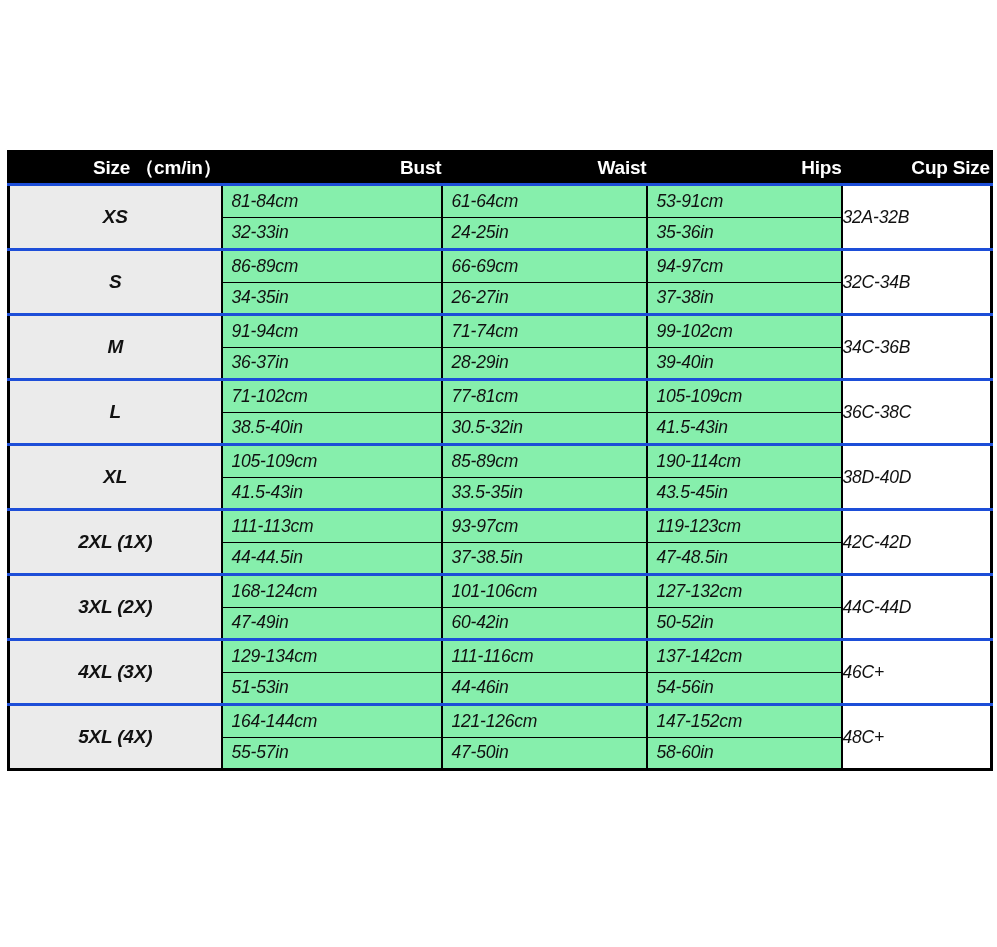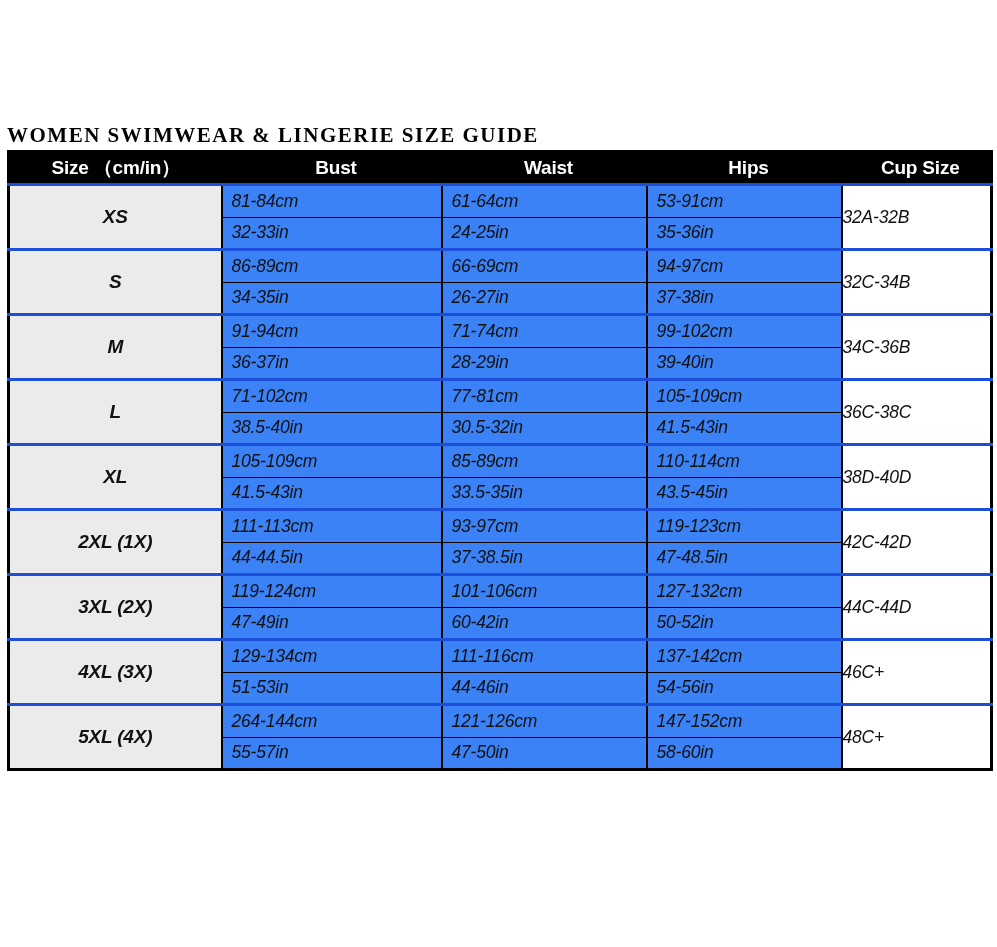--- a/index.html
+++ b/index.html
@@ -38,61 +38,60 @@
   col.c-waist { width: 205px; }
   col.c-hips  { width: 195px; }
   col.c-cup   { width: 150px; }
 
   thead th {
     background: #000000;
     color: #ffffff;
     font-weight: bold;
     font-size: 19px;
     height: 33px;
-    text-align: center;
+    text-align: right;
     padding-left: 9px;
     letter-spacing: -0.2px;
     vertical-align: middle;
   }
   thead th.size-header { padding-left: 0; }
 
   tbody.size-group { border-top: 3px solid #1d4ed8; font-style: italic; }
 
   td { vertical-align: middle; }
 
   td.size-cell {
     background: #ebebeb;
     font-weight: bold;
     font-size: 19px;
     text-align: center;
     letter-spacing: -0.2px;
     border-right: 2px solid #000000;
   }
   td.data-cell {
-    background: #3b82f6;
+    background: #86efac;
     font-size: 17.5px;
     padding-left: 9px;
     letter-spacing: -0.2px;
     border-right: 2px solid #000000;
     height: 32.5px;
   }
   tr.row-cm td.data-cell { border-bottom: 1px solid #000000; }
   td.cup-cell {
     background: #ffffff;
     font-size: 17.5px;
     text-align: left;
     letter-spacing: -0.2px;
   }
 </style>
 </head>
 <body>
 
 <div class="page">
 
-  <div class="page-title">WOMEN SWIMWEAR &amp; LINGERIE SIZE GUIDE</div>
 
   <table class="size-table">
     <colgroup>
       <col class="c-size">
         <col class="c-bust">
         <col class="c-waist">
         <col class="c-hips">
         <col class="c-cup">
     </colgroup>
     <thead>
@@ -163,21 +162,21 @@
         <td class="data-cell">30.5-32in</td>
         <td class="data-cell">41.5-43in</td>
       </tr>
     </tbody>
 
     <tbody class="size-group">
       <tr class="row-cm">
         <td class="size-cell" rowspan="2">XL</td>
         <td class="data-cell">105-109cm</td>
         <td class="data-cell">85-89cm</td>
-        <td class="data-cell">110-114cm</td>
+        <td class="data-cell">190-114cm</td>
         <td class="cup-cell" rowspan="2">38D-40D</td>
       </tr>
       <tr class="row-in">
         <td class="data-cell">41.5-43in</td>
         <td class="data-cell">33.5-35in</td>
         <td class="data-cell">43.5-45in</td>
       </tr>
     </tbody>
 
     <tbody class="size-group">
@@ -191,21 +190,21 @@
       <tr class="row-in">
         <td class="data-cell">44-44.5in</td>
         <td class="data-cell">37-38.5in</td>
         <td class="data-cell">47-48.5in</td>
       </tr>
     </tbody>
 
     <tbody class="size-group">
       <tr class="row-cm">
         <td class="size-cell" rowspan="2">3XL (2X)</td>
-        <td class="data-cell">119-124cm</td>
+        <td class="data-cell">168-124cm</td>
         <td class="data-cell">101-106cm</td>
         <td class="data-cell">127-132cm</td>
         <td class="cup-cell" rowspan="2">44C-44D</td>
       </tr>
       <tr class="row-in">
         <td class="data-cell">47-49in</td>
         <td class="data-cell">60-42in</td>
         <td class="data-cell">50-52in</td>
       </tr>
     </tbody>
@@ -221,21 +220,21 @@
       <tr class="row-in">
         <td class="data-cell">51-53in</td>
         <td class="data-cell">44-46in</td>
         <td class="data-cell">54-56in</td>
       </tr>
     </tbody>
 
     <tbody class="size-group">
       <tr class="row-cm">
         <td class="size-cell" rowspan="2">5XL (4X)</td>
-        <td class="data-cell">264-144cm</td>
+        <td class="data-cell">164-144cm</td>
         <td class="data-cell">121-126cm</td>
         <td class="data-cell">147-152cm</td>
         <td class="cup-cell" rowspan="2">48C+</td>
       </tr>
       <tr class="row-in">
         <td class="data-cell">55-57in</td>
         <td class="data-cell">47-50in</td>
         <td class="data-cell">58-60in</td>
       </tr>
     </tbody>

